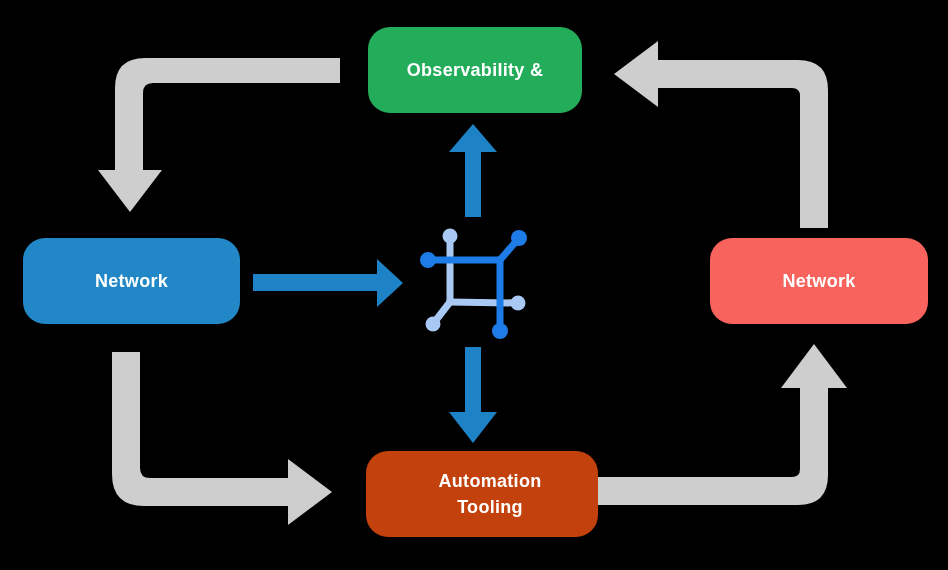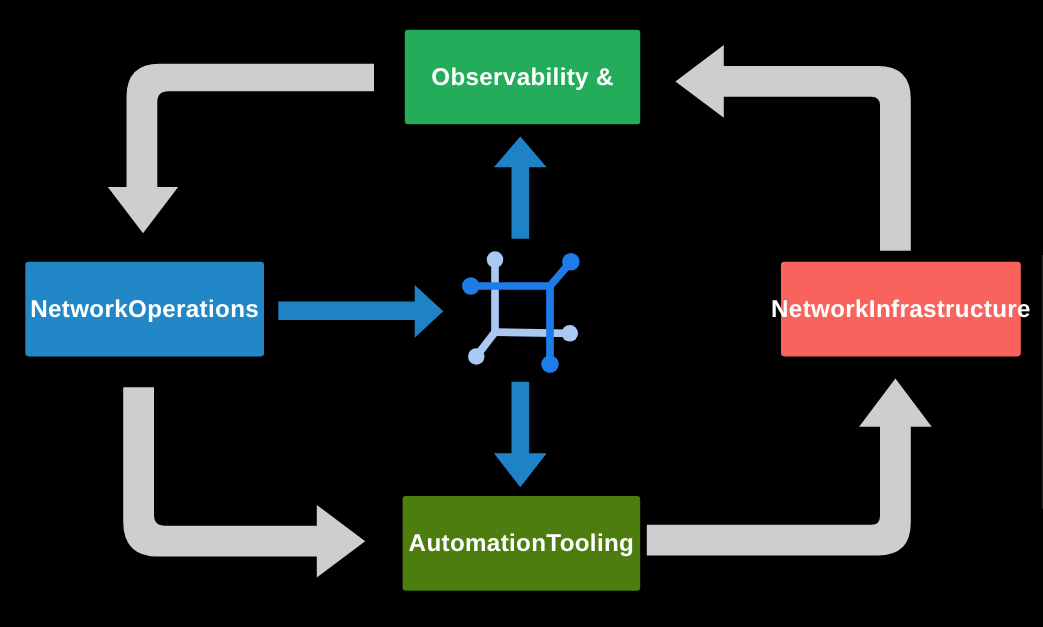--- a/index.html
+++ b/index.html
@@ -12,28 +12,28 @@
   }
   .arrow-layer {
     position: absolute;
     left: 0; top: 0;
     width: 948px;
     height: 570px;
     display: block;
   }
   .node {
     position: absolute;
-    border-radius: 3px;
+    border-radius: 22px;
     color: #ffffff;
     display: flex;
-    flex-direction: row;
+    flex-direction: column;
     align-items: center;
     justify-content: center;
     text-align: center;
-    font-size: 22px;
+    font-size: 18px;
     font-weight: 600;
     line-height: 1.45;
     letter-spacing: 0.3px;
   }
   .node span { display: block; }
   .node-observability { left: 368px; top: 27px;  width: 214px; height: 86px; }
   .node-operations    { left: 23px;  top: 238px; width: 217px; height: 86px; }
   .node-infrastructure{ left: 710px; top: 238px; width: 218px; height: 86px; }
   .node-automation    { left: 366px; top: 451px; width: 216px; height: 86px; }
 </style>
@@ -76,26 +76,24 @@
       </g>
     </g>
   </svg>
 
   <div class="node node-observability" style="background: rgb(35, 173, 91);">
     <span>Observability &amp;</span>
   </div>
 
   <div class="node node-operations" style="background: rgb(33, 135, 198);">
     <span>Network</span>
-    <span>Operations</span>
   </div>
 
   <div class="node node-infrastructure" style="background: rgb(248, 99, 94);">
     <span>Network</span>
-    <span>Infrastructure</span>
   </div>
 
-  <div class="node node-automation" style="background: #4d7c0f;">
+  <div class="node node-automation" style="background: #c2410c; padding-left: 16px;">
     <span>Automation</span>
     <span>Tooling</span>
   </div>
 
 </div>
 
 </body></html>

